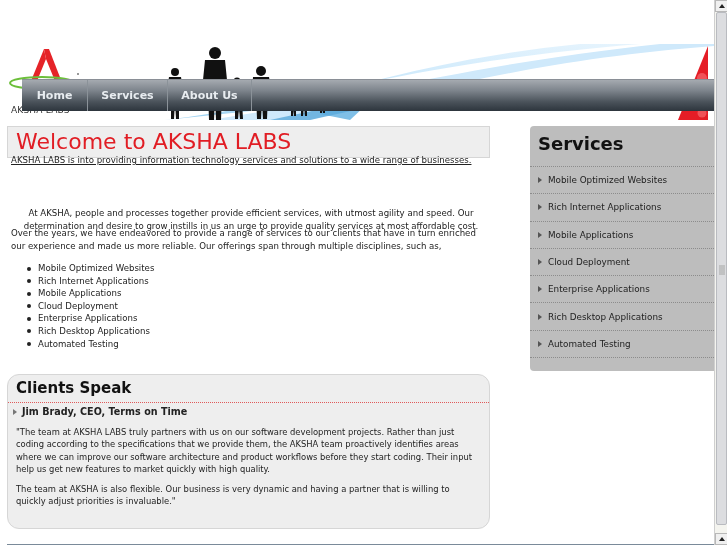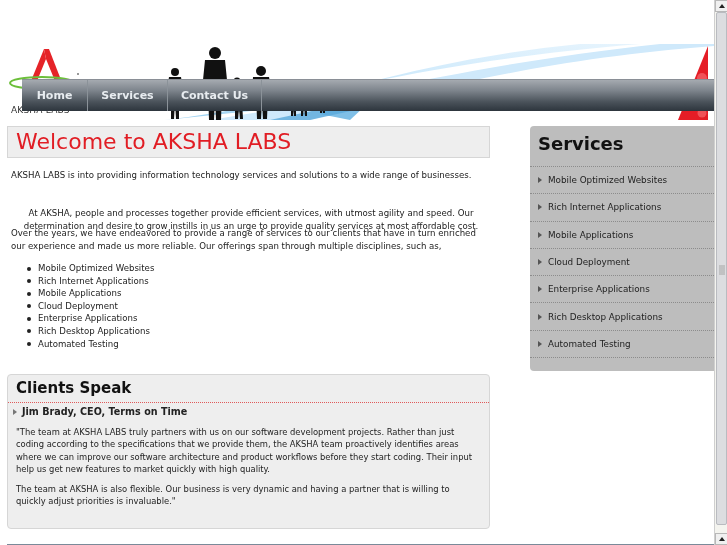--- a/index.html
+++ b/index.html
@@ -24,31 +24,31 @@
   .nav-item.services { width: 80px; }
   .nav-item.about { width: 84px; }
   .nav-item.contact { width: 94px; }
 
   
   .welcome-box { position: absolute; left: 7px; top: 126px; width: 483px; height: 32px;
                  background: #eeeeee; border: 1px solid #d6d6d6; border-radius: 0; }
   .welcome-title { position: absolute; left: 8px; top: 2px; font-size: 22px; color: #e11d24; font-weight: normal; }
 
   .content p { position: absolute; left: 11px; width: 480px; font-size: 8.6px; line-height: 12.5px; color: #222; }
-  .p1 { top: 169px; }
+  .p1 { top: 154px; text-decoration: underline; }
   .p2 { top: 207px; text-align: center; }
   .p3 { top: 227px; }
 
   .offer-list { position: absolute; left: 27px; top: 262px; list-style: none; }
   .offer-list li { font-size: 8.6px; line-height: 12.6px; color: #222; position: relative; padding-left: 11px; }
   .offer-list li::before { content: ""; position: absolute; left: 0; top: 4.5px; width: 4px; height: 4px; border-radius: 50%; background: #222; }
 
   
   .clients-box { position: absolute; left: 7px; top: 374px; width: 483px; height: 155px;
-                 background: #eeeeee; border: 1px solid #d6d6d6; border-radius: 4px; }
+                 background: #eeeeee; border: 1px solid #d6d6d6; border-radius: 12px; }
   .clients-title { position: absolute; left: 8px; top: 4px; font-size: 15px; font-weight: bold; color: #111; }
   .clients-sep { position: absolute; left: 0; right: 0; top: 27px; border-top: 1px dotted #e05a5a; }
   .client-name { position: absolute; left: 5px; top: 31px; font-size: 9.6px; font-weight: bold; color: #222; }
   .client-name .tri { display: inline-block; width: 0; height: 0; border-left: 4px solid #777; border-top: 3px solid transparent; border-bottom: 3px solid transparent; margin-right: 5px; vertical-align: middle; }
   .quote { position: absolute; left: 8px; width: 465px; font-size: 8.4px; line-height: 12.4px; color: #222; }
   .q1 { top: 51px; }
   .q2 { top: 108px; }
 
   
   .services-box { position: absolute; left: 530px; top: 126px; width: 184px; height: 245px;
@@ -120,21 +120,21 @@
     <polygon points="34,2 34,76 4,76" fill="#e51d26"></polygon>
     <circle cx="28" cy="34" r="5" fill="#f05258"></circle>
     <circle cx="18" cy="57" r="4" fill="#f05258"></circle>
     <circle cx="28" cy="69" r="4.5" fill="#f05258"></circle>
   </svg>
 </div>
 
 <div class="nav">
   <div class="nav-item home">Home</div>
   <div class="nav-item services">Services</div>
-  <div class="nav-item contact">Contact Us</div>
+  <div class="nav-item about">About Us</div>
 </div>
 
 <div class="welcome-box">
   <h1 class="welcome-title">Welcome to AKSHA LABS</h1>
 </div>
 
 <div class="content">
   <p class="p1">AKSHA LABS is into providing information technology services and solutions to a wide range of businesses.</p>
   <p class="p2">At AKSHA, people and processes together provide efficient services, with utmost agility and speed. Our determination and desire to grow instills in us an urge to provide quality services at most affordable cost.</p>
   <p class="p3">Over the years, we have endeavored to provide a range of services to our clients that have in turn enriched our experience and made us more reliable. Our offerings span through multiple disciplines, such as,</p>

